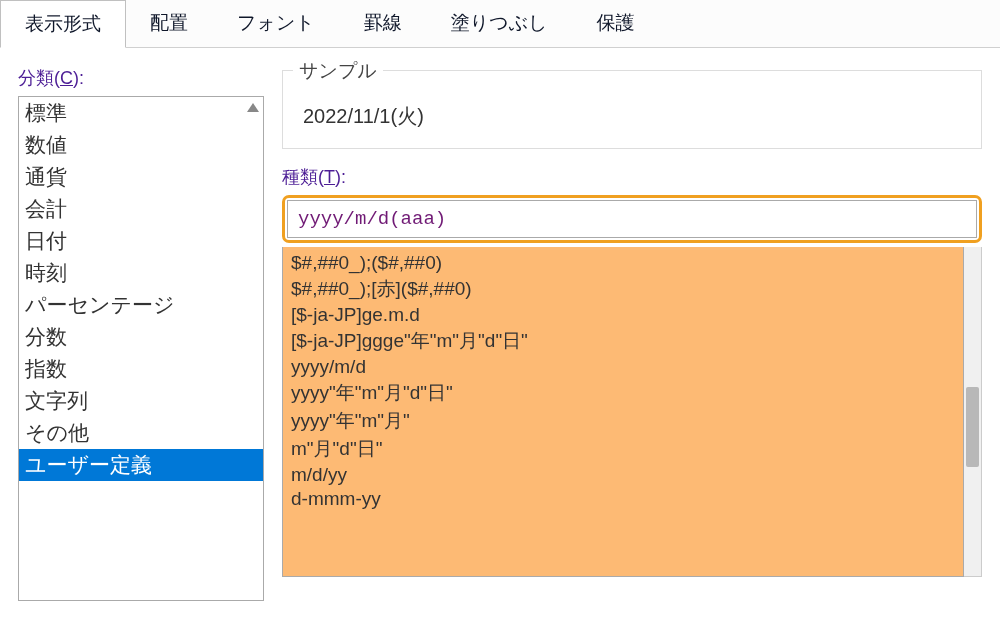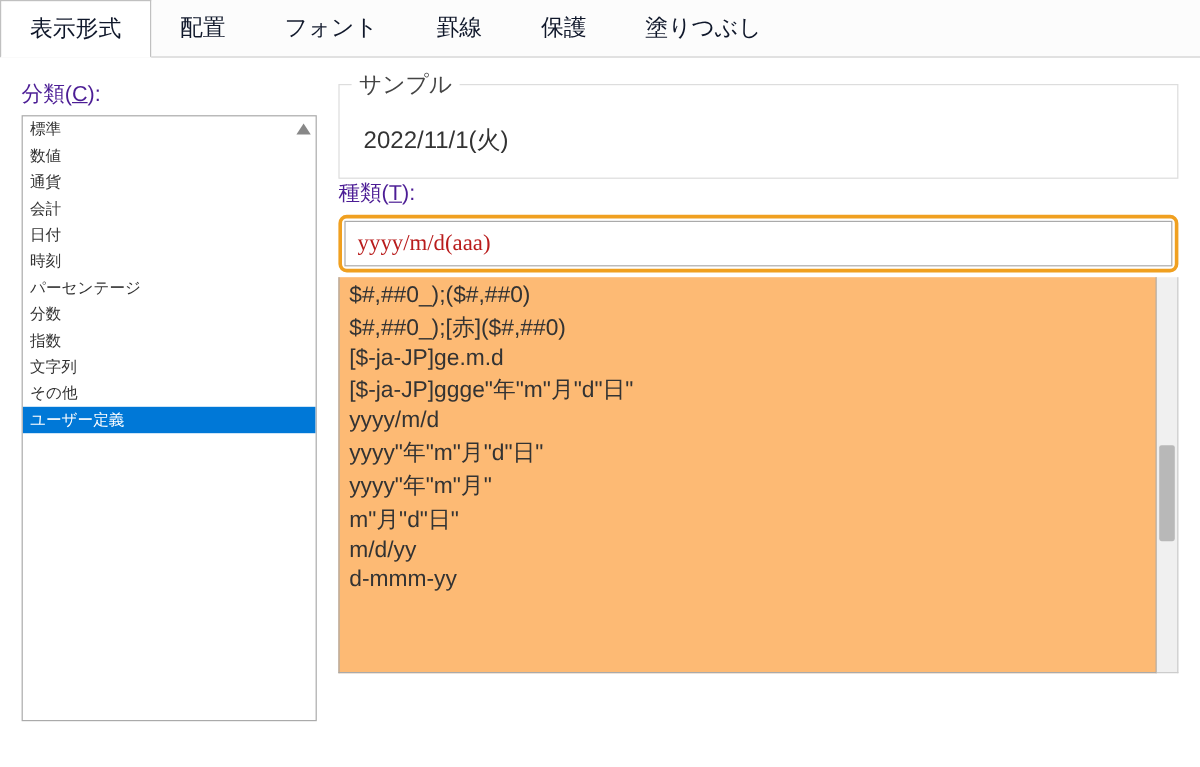--- a/index.html
+++ b/index.html
@@ -64,21 +64,21 @@
     }
     .category-list::-webkit-scrollbar-track {
       background: #f0f0f0;
     }
     .category-list::-webkit-scrollbar-thumb {
       background: #c0c0c0;
     }
     .category-item {
       padding: 2px 6px;
       cursor: pointer;
-      font-size: 13px;
+      font-size: 21px;
       color: #333;
     }
     .category-item.selected {
       background: #0078d7;
       color: #fff;
     }
     .scroll-arrow {
       position: absolute;
       right: 4px;
       top: 6px;
@@ -89,21 +89,21 @@
       border-bottom: 9px solid #888;
     }
     .right-col {
       flex: 1;
       padding-top: 4px;
     }
     .sample-box {
       border: 1px solid #ddd;
       background: #fff;
       padding: 0;
-      margin-bottom: 0;
+      margin-bottom: 16px;
       position: relative;
     }
     .sample-legend {
       position: absolute;
       top: -13px;
       left: 10px;
       background: #fff;
       padding: 0 6px;
       font-size: 19px;
       color: #444;
@@ -117,22 +117,22 @@
       border: 3px solid #f0a020;
       border-radius: 7px;
       padding: 2px;
       margin-bottom: 4px;
     }
     .type-input {
       width: 100%;
       border: 1px solid #aaa;
       padding: 7px 10px;
       font-size: 19px;
-      font-family: Liberation Serif, serif;
-      color: #b91c1c;
+      font-family: Liberation Mono, monospace;
+      color: #701a75;
       outline: none;
     }
     .format-list-wrap {
       display: flex;
     }
     .format-list {
       border: 1px solid #aaa;
       border-top: none;
       flex: 1;
       height: 330px;
@@ -166,22 +166,22 @@
     }
   </style>
 </head>
 <body>
 
 <div class="tabs">
   <div class="tab active">表示形式</div>
   <div class="tab">配置</div>
   <div class="tab">フォント</div>
   <div class="tab">罫線</div>
+  <div class="tab">塗りつぶし</div>
   <div class="tab">保護</div>
-  <div class="tab">塗りつぶし</div>
 </div>
 
 <div class="content">
 
   <div class="left-col">
     <span class="label">
       <span>分類(</span><span class="underline">C</span><span>):</span>
     </span>
     <div class="category-list">
       <div class="scroll-arrow"></div>

